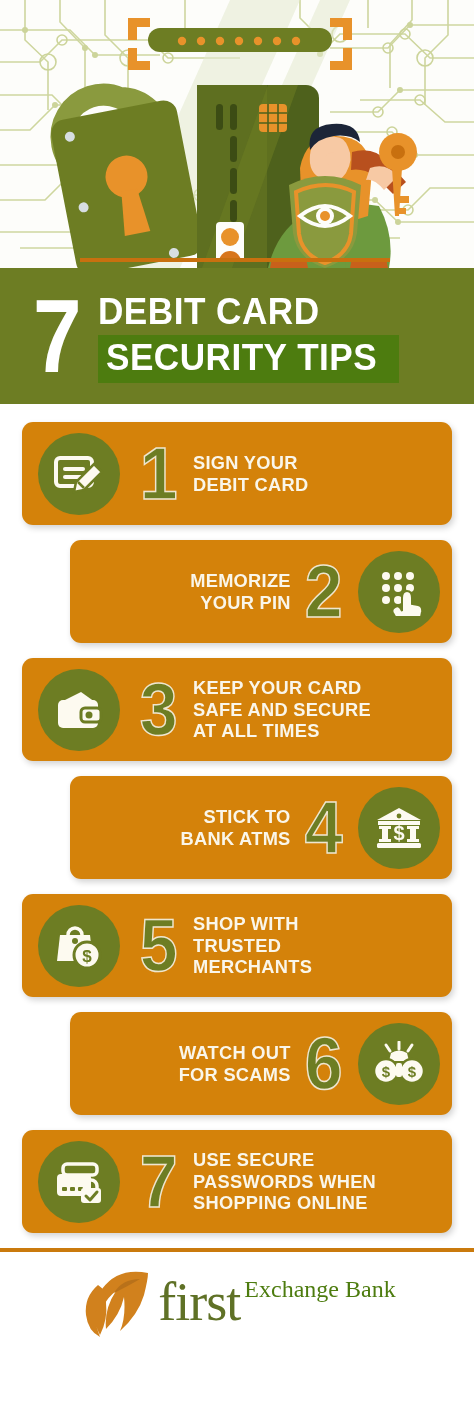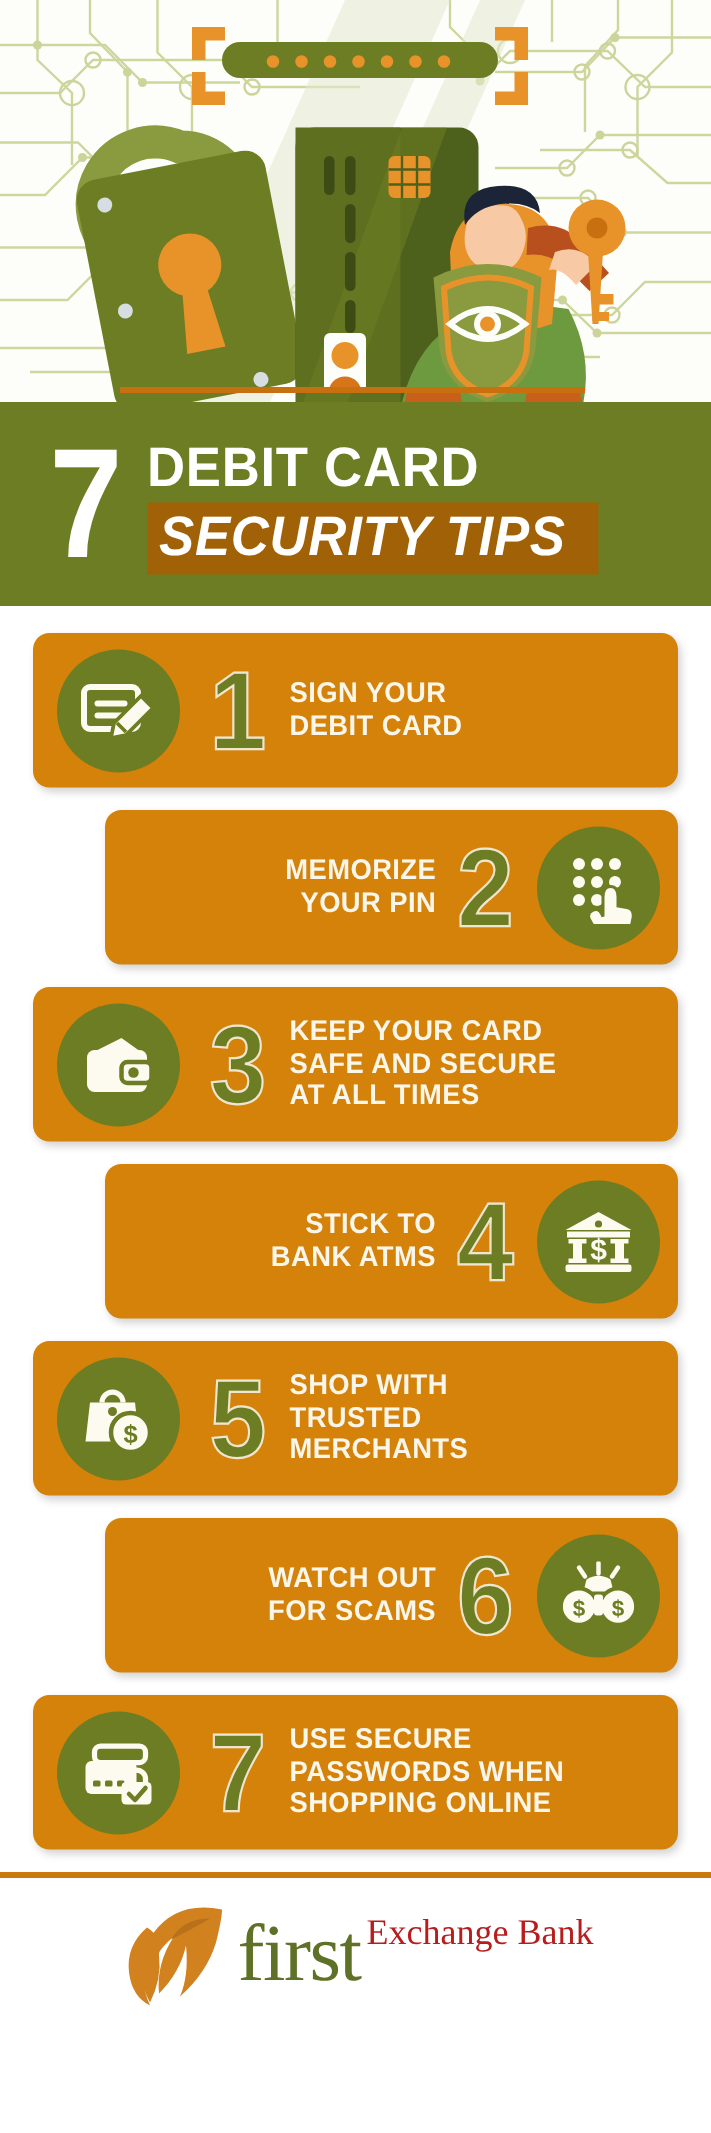--- a/index.html
+++ b/index.html
@@ -34,23 +34,22 @@
     transform:scaleX(0.84); transform-origin:left center;
     padding-top:2px;
   }
   .title-lines { display:flex; flex-direction:column; justify-content:center; gap:2px; padding-top:4px;}
   .title-line1 {
     color:#ffffff; font-size:37px; line-height:42px; font-weight:bold;
     letter-spacing:0.5px; transform:scaleX(0.95); transform-origin:left center;
     white-space:nowrap;
   }
   .title-line2-wrap {
-    background:#a16207; display:inline-block; padding:2px 8px 4px 8px;
+    background:#4d7c0f; display:inline-block; padding:2px 8px 4px 8px;
     align-self:flex-start;
-    font-style:italic;
   }
   .title-line2 {
     color:#ffffff; font-size:37px; line-height:42px; font-weight:bold;
     letter-spacing:0.5px; transform:scaleX(0.95); transform-origin:left center;
     white-space:nowrap;
   }
 
   
   .cards { padding:18px 22px 0 22px; }
   .card {
@@ -94,21 +93,21 @@
     height:100px; display:flex; align-items:center; justify-content:center;
     background:#ffffff;
   }
   .logo { display:flex; align-items:center; gap:2px; }
   .logo-text { display:flex; flex-direction:row; line-height:1; }
   .logo-first {
     font-family:"Liberation Serif", serif; font-size:54px; color:#5f7126;
     line-height:48px; letter-spacing:-1px;
   }
   .logo-sub {
-    font-family:"Liberation Serif", serif; font-size:24px; color:#b91c1c;
+    font-family:"Liberation Serif", serif; font-size:24px; color:#4d7c0f;
     line-height:26px; letter-spacing:0px; margin-top:-2px; padding-left:4px;
   }
 </style>
 </head>
 <body>
 
 <div class="hero">
   <svg class="hero-circuit" viewBox="0 0 474 268">
     <rect width="474" height="268" fill="#fdfdfa"></rect>
     <g stroke="#ccd49a" stroke-width="1.6" fill="none" opacity="0.95">

